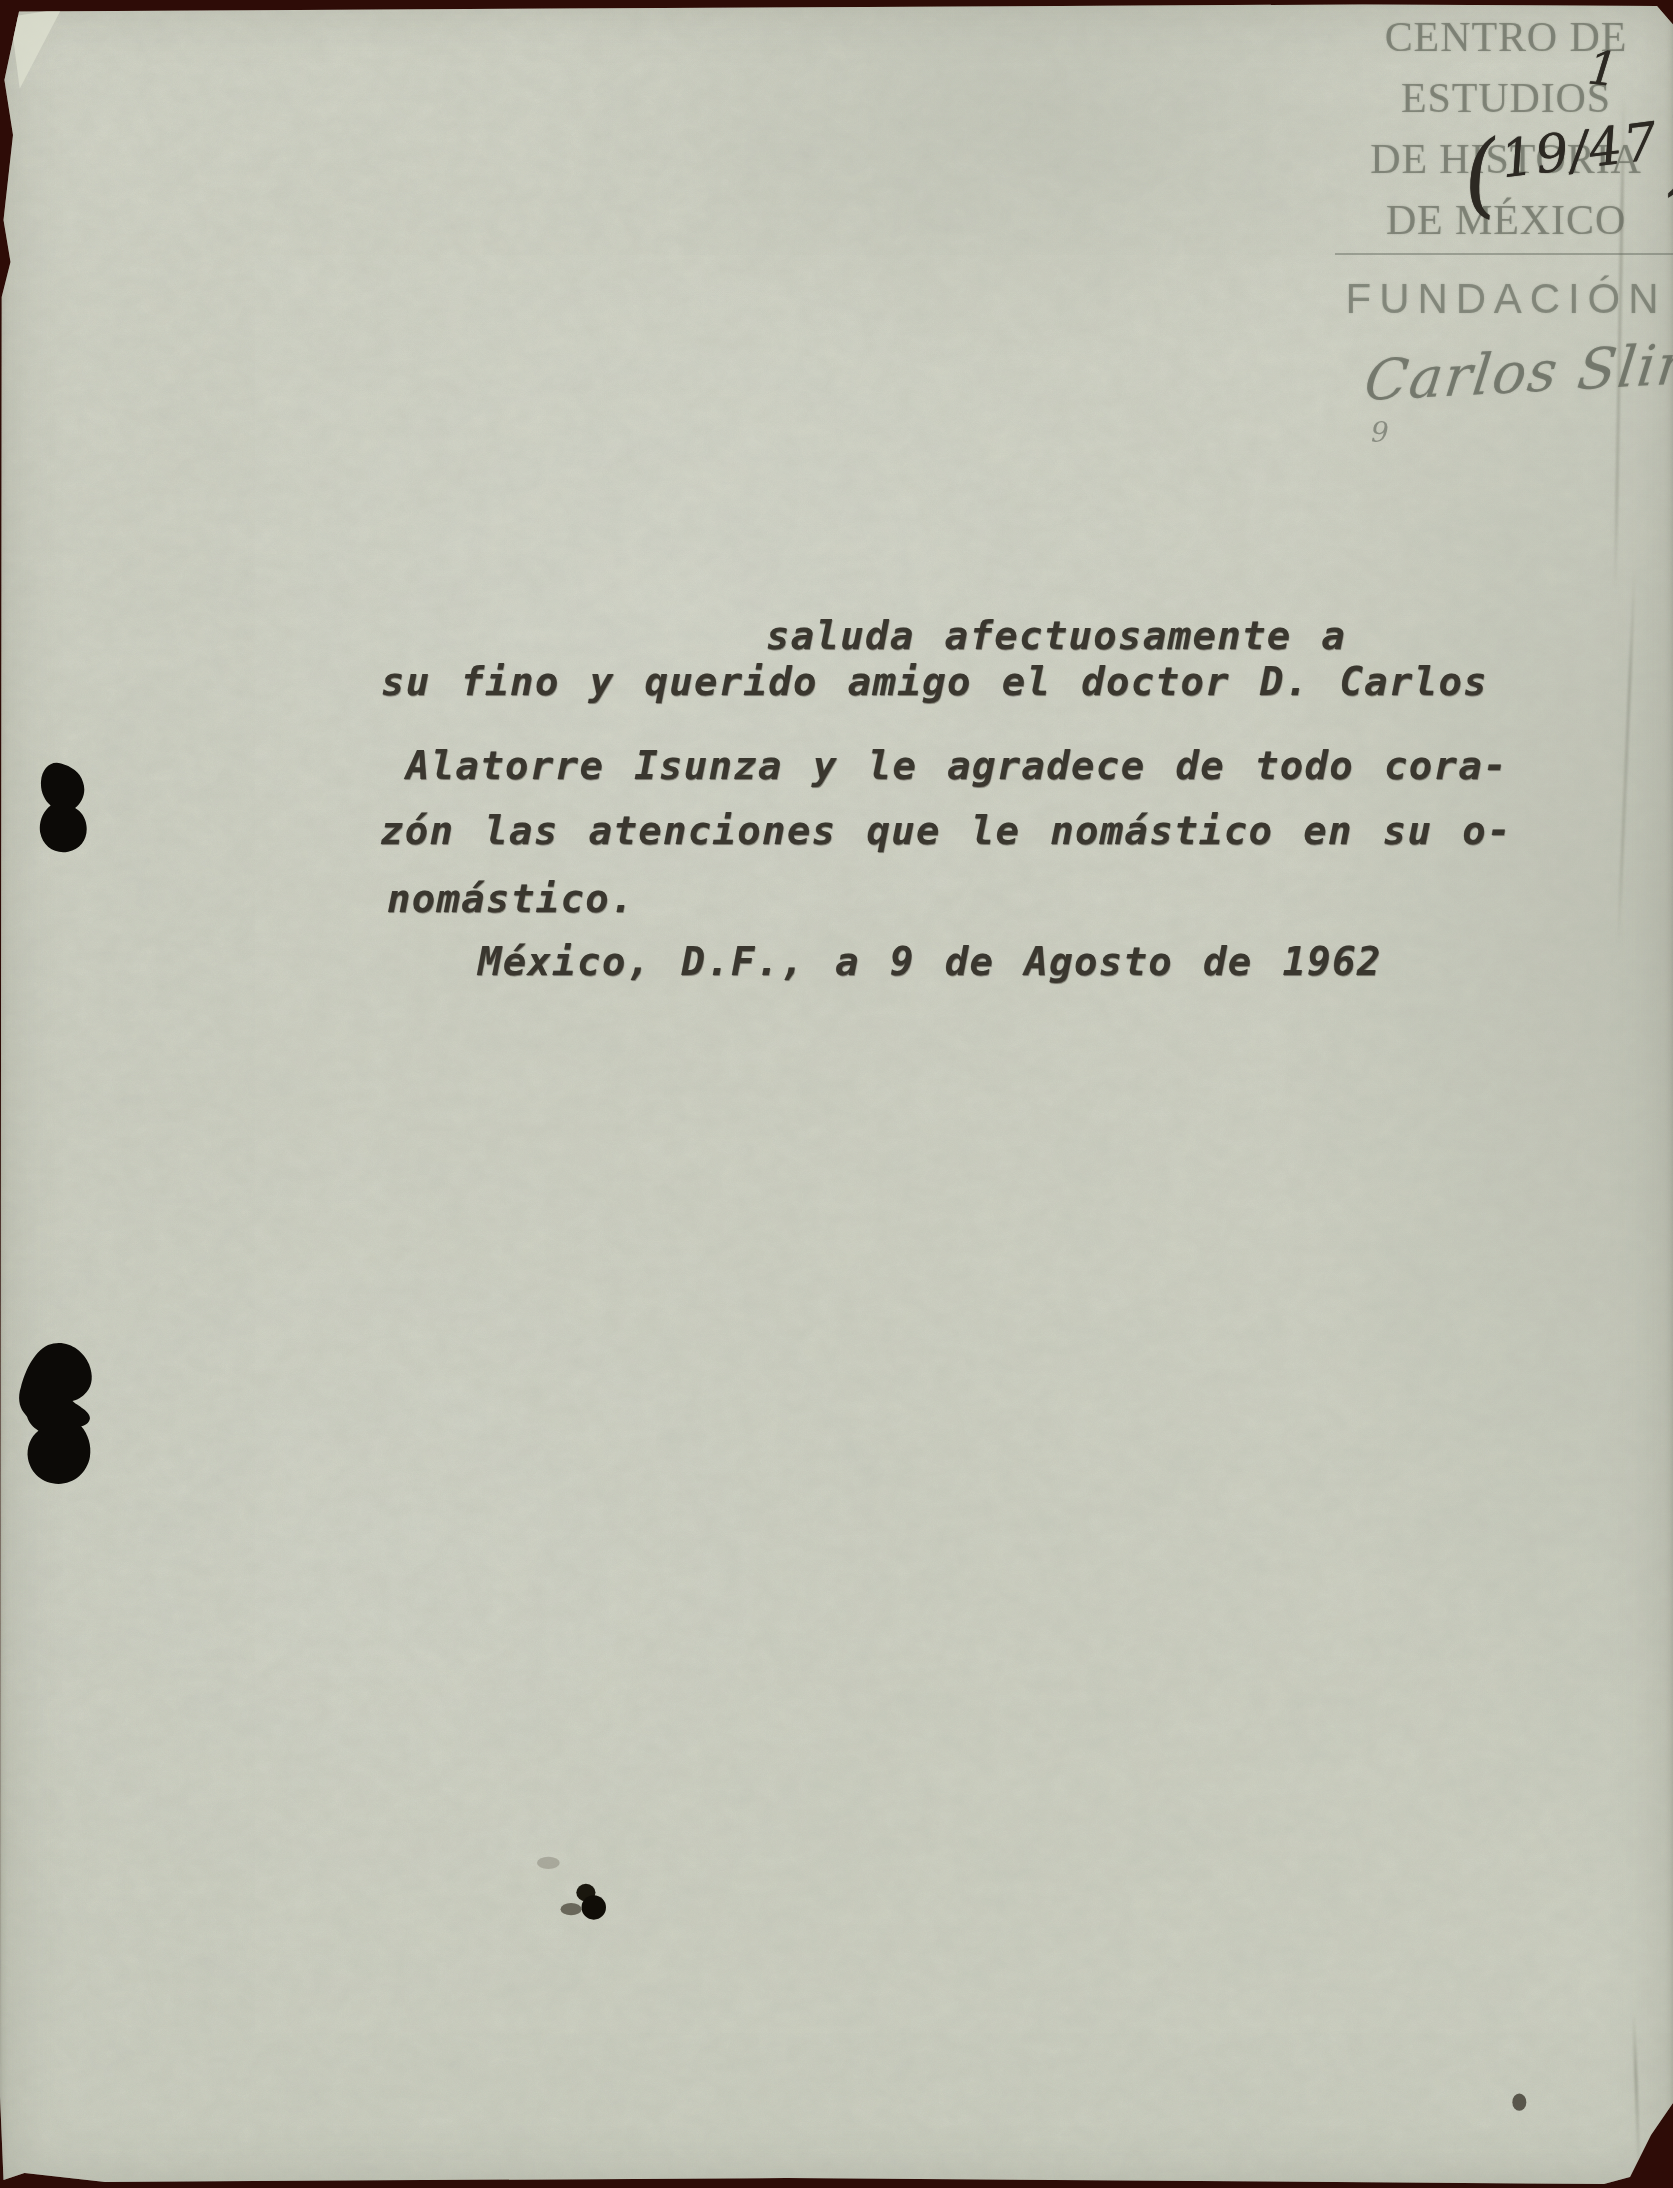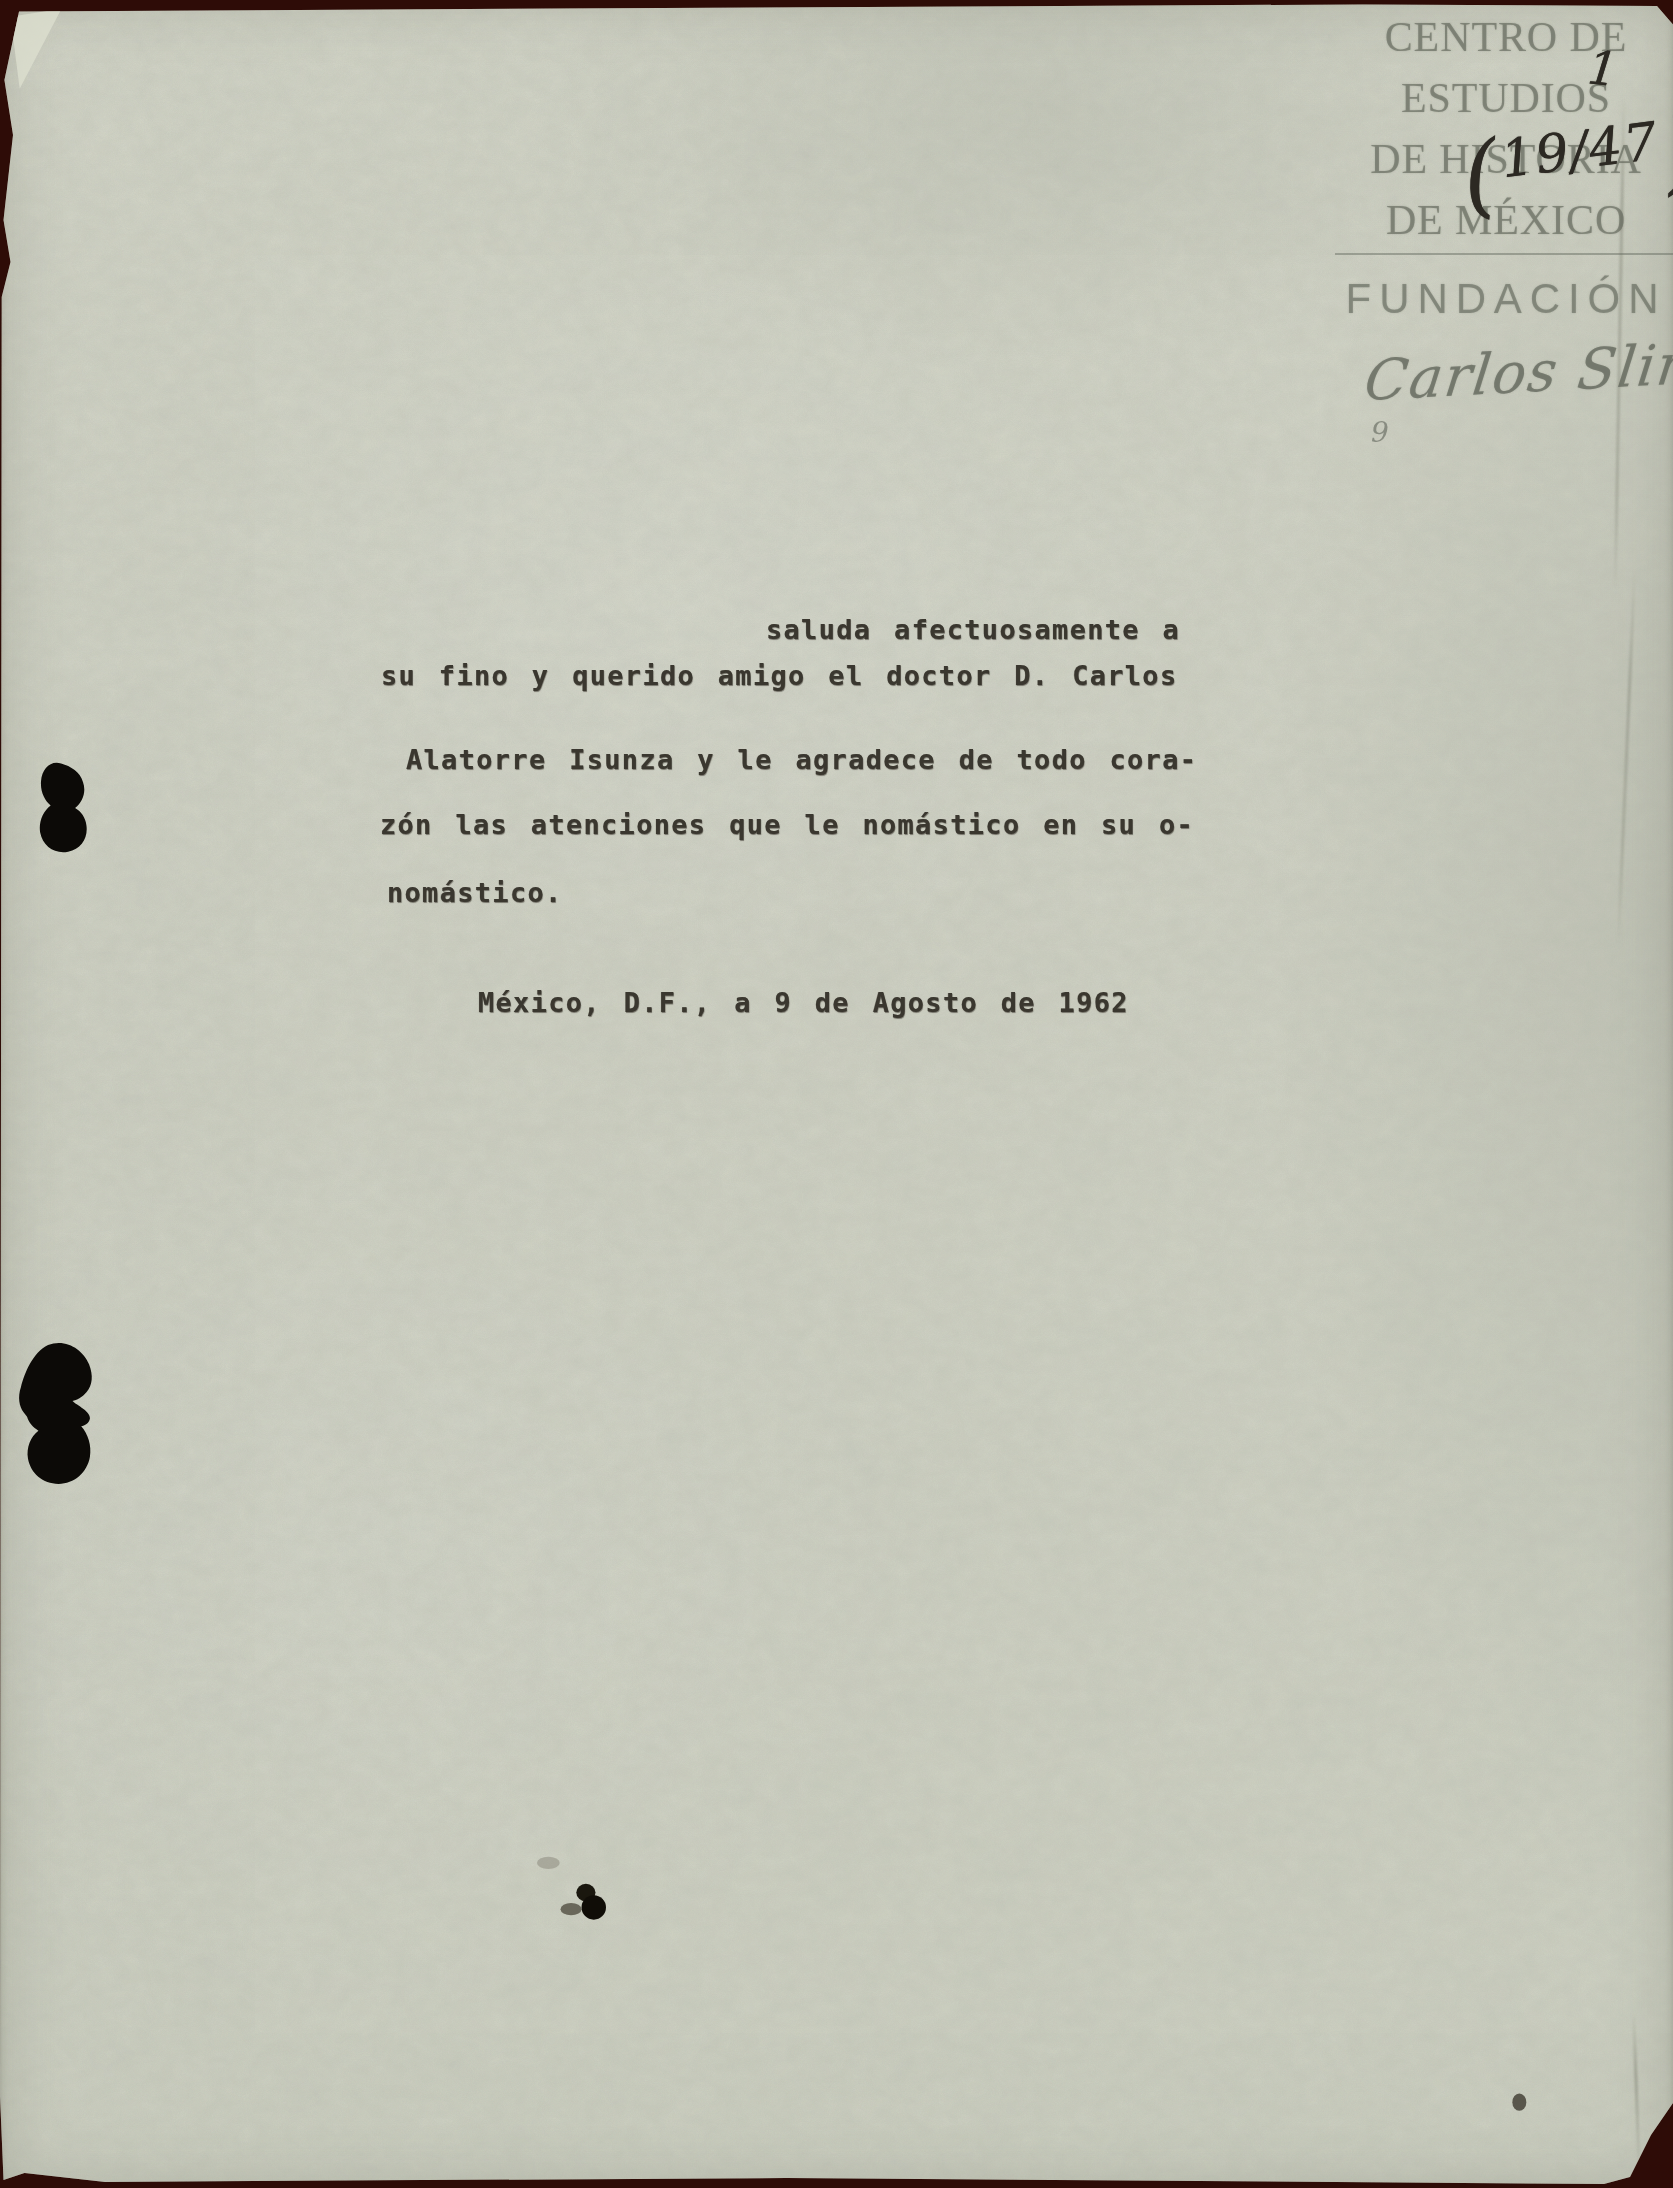--- a/index.html
+++ b/index.html
@@ -39,33 +39,34 @@
     background:linear-gradient(to bottom,transparent,rgba(112,114,100,0.38) 20%,rgba(112,114,100,0.30) 80%,transparent);}
   .crease-2{left:1625px;top:568px;width:2.6px;height:376px;transform:rotate(2.5deg);
     background:linear-gradient(to bottom,transparent,rgba(112,114,100,0.34) 30%,rgba(112,114,100,0.26) 75%,transparent);}
   .crease-3{left:1635px;top:2009px;width:2.6px;height:170px;transform:rotate(-2deg);
     background:linear-gradient(to bottom,transparent,rgba(105,107,94,0.40) 40%,transparent);}
 
   
   .tline{
     position:absolute;
     font-family:"DejaVu Sans Mono",monospace;
-    font-size:27px;font-weight:700;line-height:1;
+    font-size:39px;font-weight:700;line-height:1;
     letter-spacing:1.3px;word-spacing:5.2px;
     color:#3a372f;
     text-shadow:0.5px 0.5px 0.8px rgba(52,48,40,0.55), -0.3px -0.3px 0.6px rgba(52,48,40,0.30);
     filter:blur(0.3px);
     white-space:pre;
+    font-style:italic;
   }
   .tline-1{left:766px;top:616px;}
   .tline-2{left:381px;top:662px;}
   .tline-3{left:378px;top:746px;margin-left:28px;}
   .tline-4{left:380px;top:811px;}
   .tline-5{left:387px;top:879px;}
-  .tline-6{left:478px;top:942px;margin-top:47px;}
+  .tline-6{left:478px;top:942px;}
 
   
   .stamp{
     position:absolute;left:1335px;top:7px;width:342px;
     text-align:center;pointer-events:none;
     filter:blur(0.3px);
   }
   .stamp-line{
     font-family:"Liberation Serif",serif;
     font-size:42px;line-height:61px;letter-spacing:0.9px;

